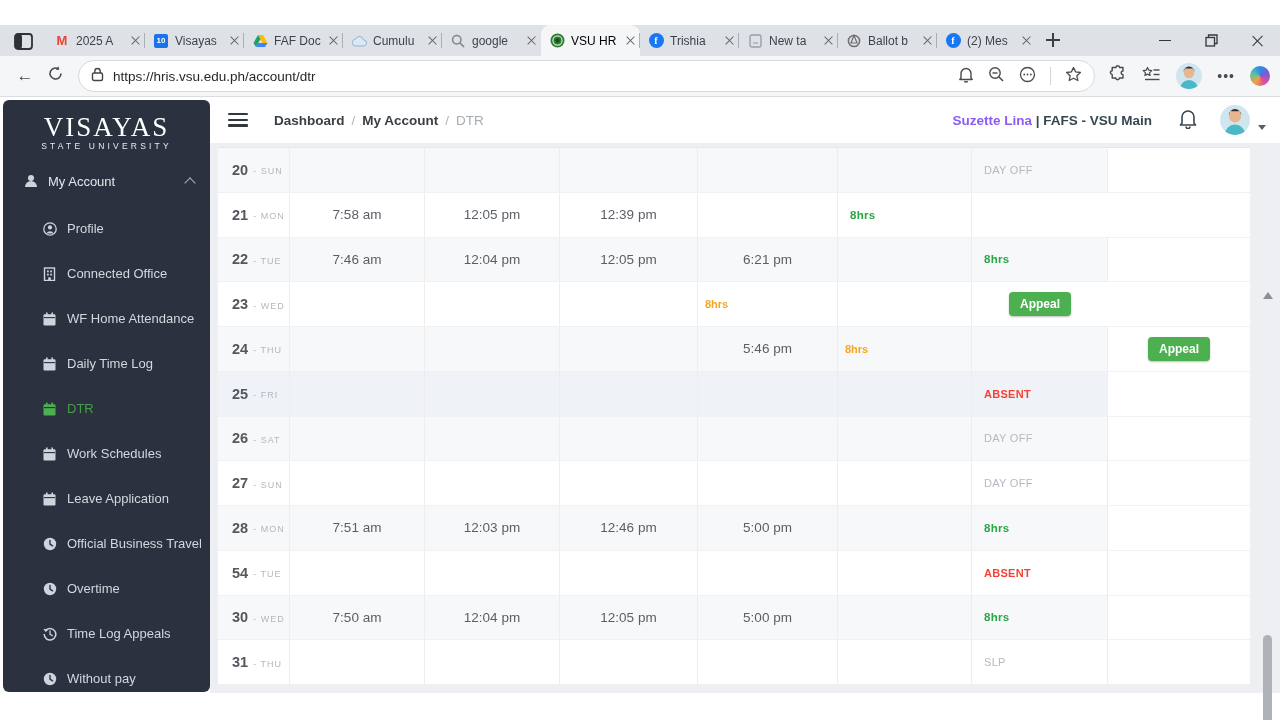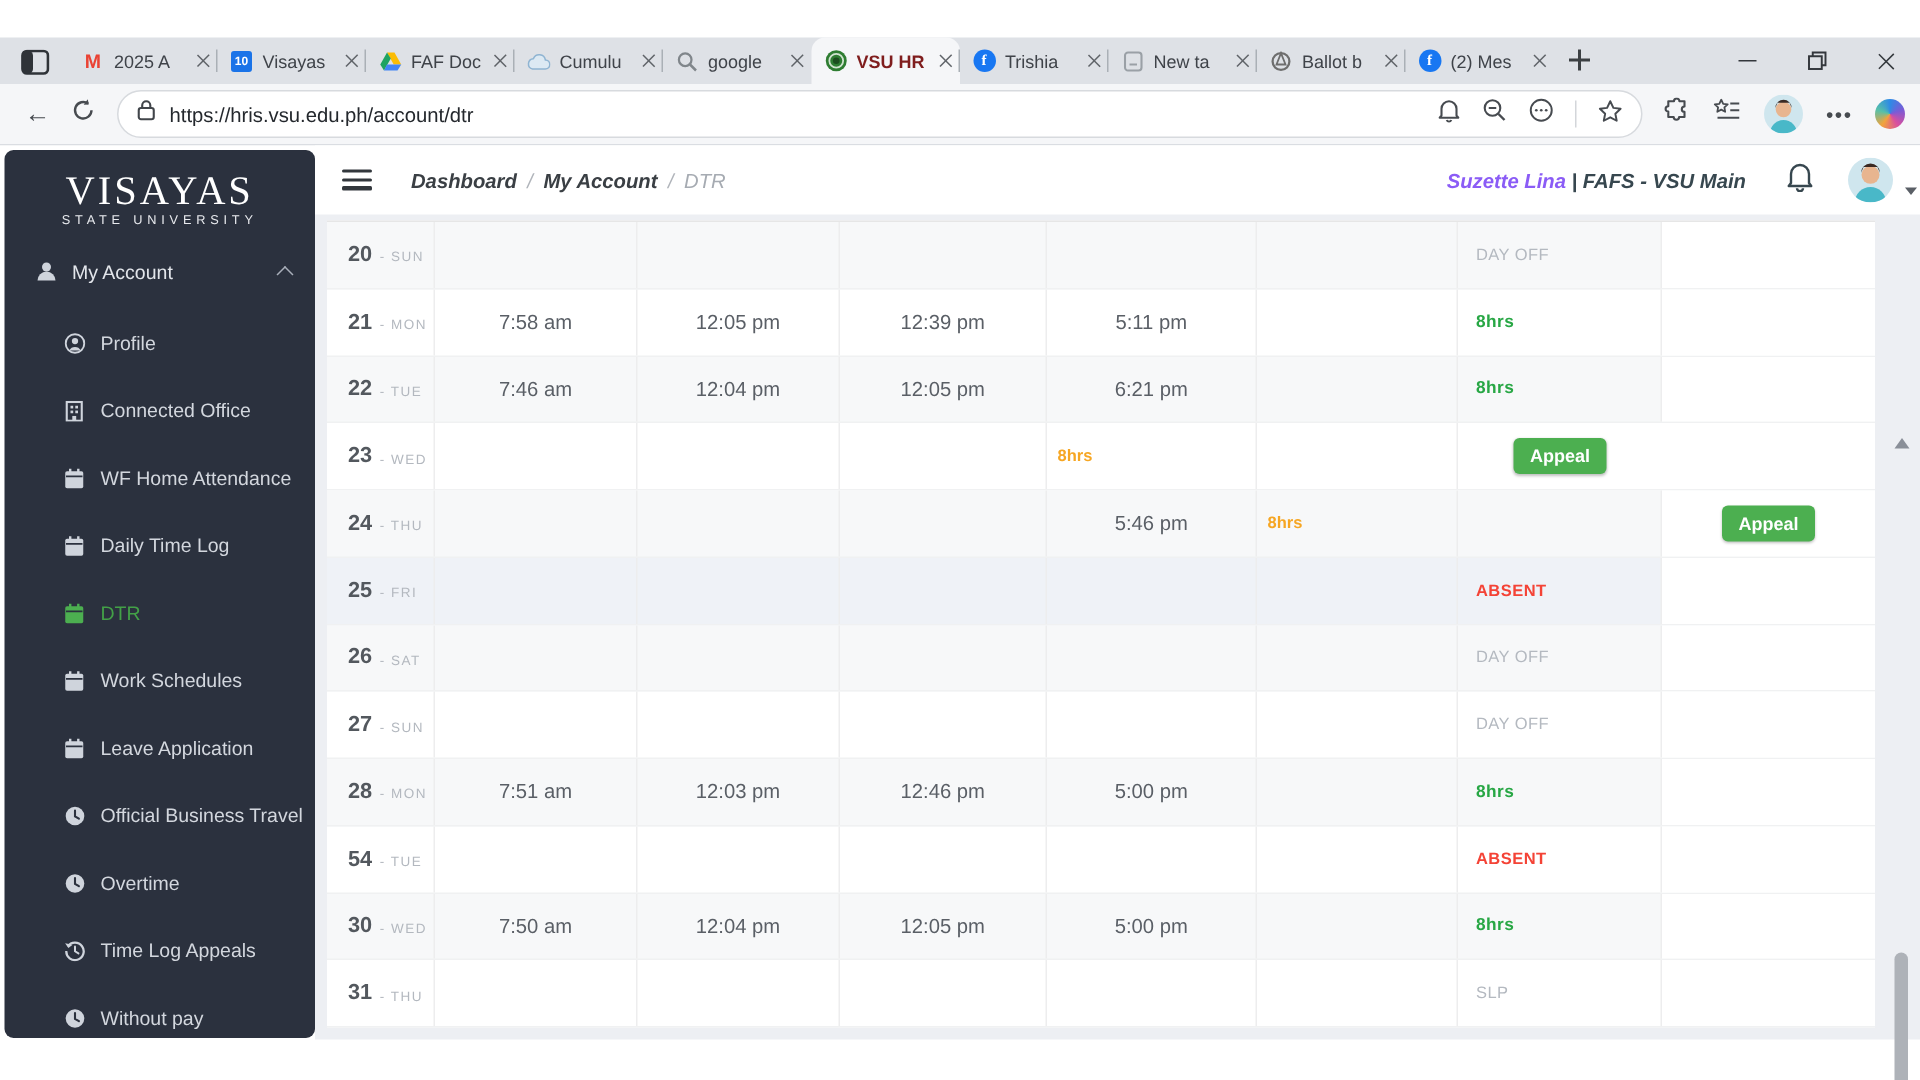--- a/index.html
+++ b/index.html
@@ -9,21 +9,21 @@
   .titlebar{position:absolute;top:0;left:0;width:1280px;height:25px;background:#fff;}
   .tabstrip{position:absolute;top:25px;left:0;width:1280px;height:31px;background:#dee1e6;
             display:flex;align-items:flex-end;padding-left:10px;box-sizing:border-box;}
   .ws-btn{width:26px;height:22px;margin:0 10px 4px 0;display:flex;align-items:center;justify-content:center;}
   .tab{width:99px;height:31px;display:flex;align-items:center;padding:0 5px 0 8px;box-sizing:border-box;
        border-radius:9px 9px 0 0;position:relative;}
   .tab + .tab:not(.active)::before{content:"";position:absolute;left:-1px;top:8px;height:15px;width:1px;background:#aab0b6;}
   .tab.active{background:#f5f6f8;}
   .tab.active::before{display:none;}
   .tab-title{flex:1;font-size:12px;color:#3f4349;white-space:nowrap;overflow:hidden;margin:0 3px 0 6px;}
-  .tab.active .tab-title{color:#7f1d1d;font-weight:bold;}
+  .tab.active .tab-title{color:#000000;}
   .fav{width:16px;height:16px;flex:0 0 16px;display:flex;align-items:center;justify-content:center;font-size:11px;}
   .xi{width:9px;height:9px;position:relative;display:inline-block;flex:0 0 9px;}
   .xi::before,.xi::after{content:"";position:absolute;left:4px;top:-1px;width:1.3px;height:11px;background:#5f6368;}
   .xi::before{transform:rotate(45deg);} .xi::after{transform:rotate(-45deg);}
   .newtab-btn{width:22px;height:22px;margin:0 0 5px 6px;position:relative;}
   .newtab-btn::before,.newtab-btn::after{content:"";position:absolute;background:#3c4043;}
   .newtab-btn::before{left:4px;top:10.3px;width:14px;height:1.4px;}
   .newtab-btn::after{left:10.3px;top:4px;width:1.4px;height:14px;}
   .win-controls{position:absolute;top:25px;right:0;height:31px;display:flex;}
   .win-btn{width:46px;height:31px;display:flex;align-items:center;justify-content:center;}
@@ -40,21 +40,21 @@
   .pill-icons{display:flex;align-items:center;gap:14px;}
   .pill-divider{width:1px;height:18px;background:#d3d6da;}
   .tb-right{display:flex;align-items:center;gap:15px;margin-left:6px;}
   .avatar-sm{width:26px;height:26px;border-radius:50%;overflow:hidden;}
   .copilot{width:20px;height:20px;border-radius:50%;
            background:conic-gradient(#2e8ae6,#7b5bd6,#d94f9e,#f2a33c,#57c0a8,#2e8ae6);}
   .dots3{letter-spacing:1px;font-size:14px;color:#474b50;}
   
   .app-bg{position:absolute;top:97px;left:0;width:1280px;height:597px;background:#fff;}
   .app-header{position:absolute;top:97px;left:210px;width:1070px;height:46px;background:#fff;
-              display:flex;align-items:center;box-sizing:border-box;padding:0 2px 0 18px;font-style:italic;}
+              display:flex;align-items:center;box-sizing:border-box;padding:0 14px 0 18px;}
   .hamburger{width:20px;height:14px;position:relative;margin-right:26px;}
   .hamburger span{position:absolute;left:0;width:20px;height:2.4px;background:#32373c;border-radius:1px;}
   .hamburger span:nth-child(1){top:0;} .hamburger span:nth-child(2){top:5.6px;} .hamburger span:nth-child(3){top:11.2px;}
   .crumbs{display:flex;align-items:center;gap:7px;font-size:13.5px;}
   .crumb-strong{color:#3a3f44;font-weight:bold;}
   .crumb-sep{color:#b0b4ba;}
   .crumb-muted{color:#a6abb2;}
   .hdr-right{margin-left:auto;display:flex;align-items:center;}
   .hdr-user{font-size:13.5px;font-weight:bold;color:#37474f;white-space:nowrap;}
   .hdr-user .uname{color:#8b5cf6;}
@@ -489,21 +489,20 @@
             <div class="cell appeal-cell"></div>
           </div>
           <div class="trow white">
             <div class="cell day-cell">
               <span class="day-num">21</span>
               <span class="day-dow">- MON</span>
             </div>
             <div class="cell time-cell">7:58 am</div>
             <div class="cell time-cell">12:05 pm</div>
             <div class="cell time-cell">12:39 pm</div>
-            <div class="cell time-cell">5:11 pm</div>
             <div class="cell extra-cell"></div>
             <div class="cell status-cell">
               <span class="st-ok">8hrs</span>
             </div>
             <div class="cell appeal-cell"></div>
           </div>
           <div class="trow gray">
             <div class="cell day-cell">
               <span class="day-num">22</span>
               <span class="day-dow">- TUE</span>

